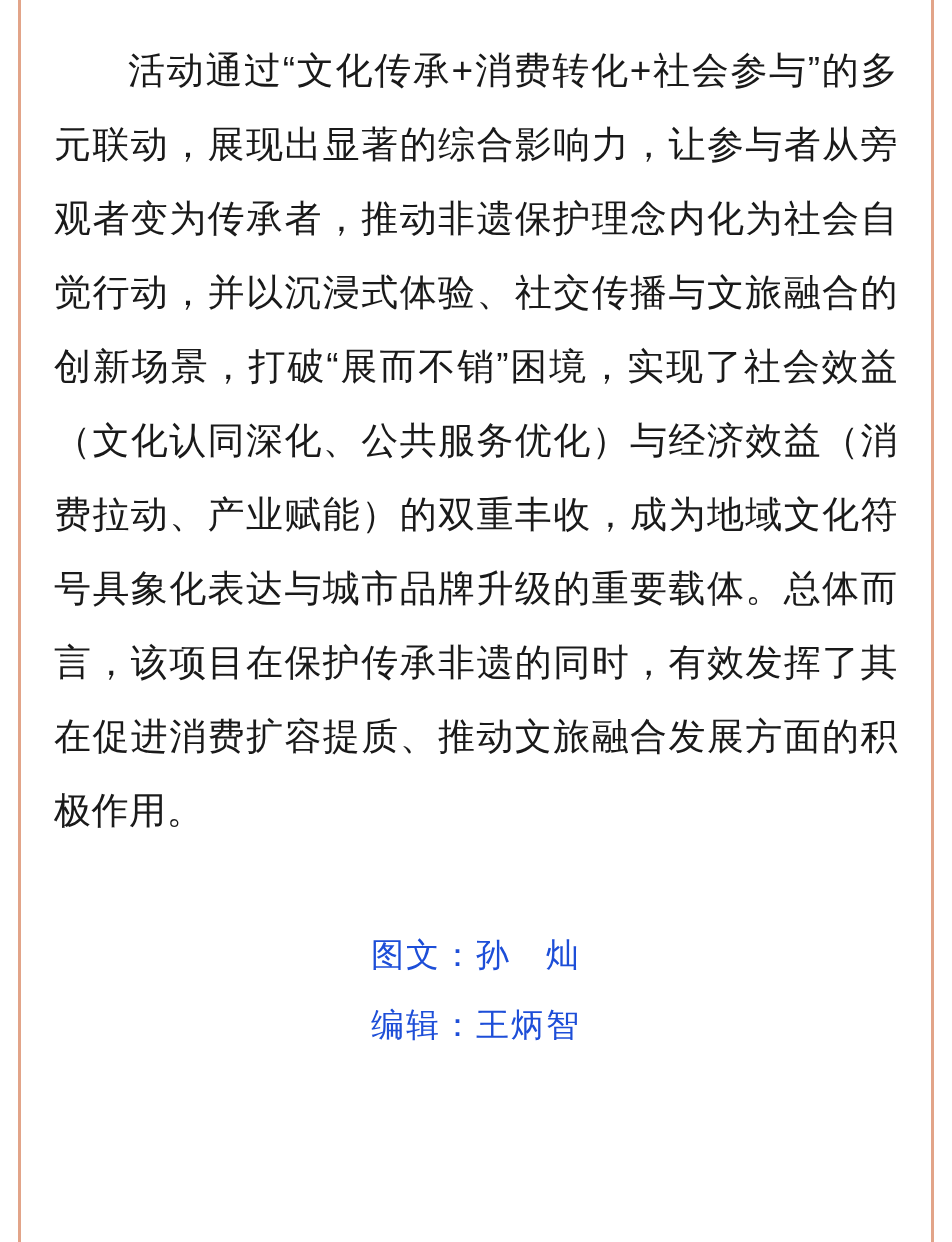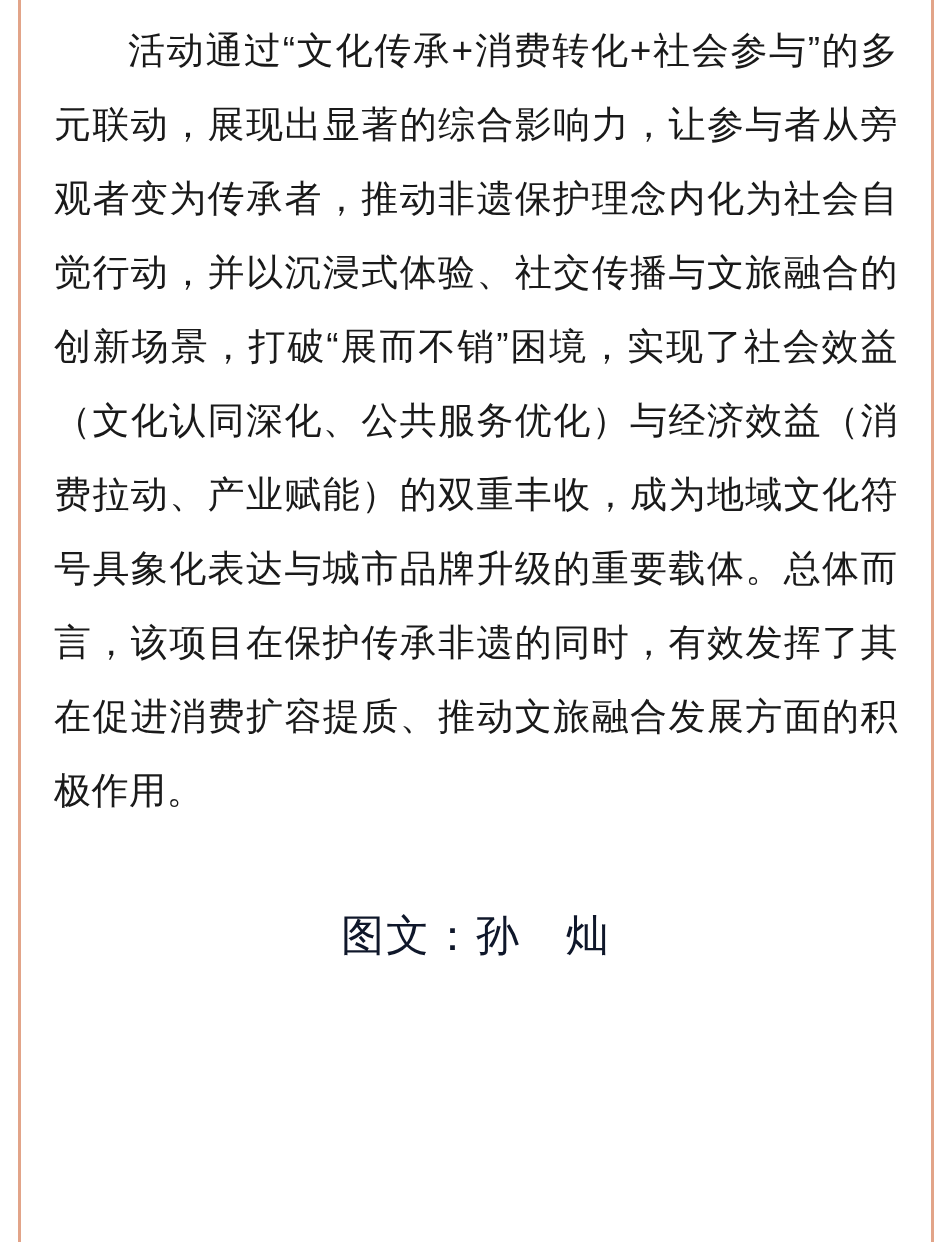--- a/index.html
+++ b/index.html
@@ -32,53 +32,54 @@
   .content {
     position: absolute;
     left: 54px;
     right: 54px;
     top: 0;
     bottom: 0;
   }
 
   .body-text {
     margin: 0;
-    padding-top: 14px;
+    padding-top: 34px;
     font-size: 37px;
     line-height: 74px;
     color: #1a1a1a;
     text-align: justify;
     text-justify: inter-ideograph;
     text-indent: 2em;
     letter-spacing: 0.5px;
     word-break: break-all;
   }
 
   .credits {
     margin-top: 72px;
     text-align: center;
   }
   .credit-line {
-    font-size: 43px;
+    font-size: 33px;
     line-height: 70px;
-    color: #0f172a;
+    color: #1d4ed8;
     letter-spacing: 2px;
     white-space: pre;
   }
 </style>
 </head>
 <body>
 
 <div class="page">
 
   <div class="edge-rule left"></div>
   <div class="edge-rule right"></div>
 
   <div class="content">
 
     <p class="body-text">活动通过“文化传承+消费转化+社会参与”的多元联动，展现出显著的综合影响力，让参与者从旁观者变为传承者，推动非遗保护理念内化为社会自觉行动，并以沉浸式体验、社交传播与文旅融合的创新场景，打破“展而不销”困境，实现了社会效益（文化认同深化、公共服务优化）与经济效益（消费拉动、产业赋能）的双重丰收，成为地域文化符号具象化表达与城市品牌升级的重要载体。总体而言，该项目在保护传承非遗的同时，有效发挥了其在促进消费扩容提质、推动文旅融合发展方面的积极作用。</p>
 
     <div class="credits">
       <div class="credit-line">图文：孙　灿</div>
+      <div class="credit-line">编辑：王炳智</div>
     </div>
 
   </div>
 </div>
 
 </body></html>

